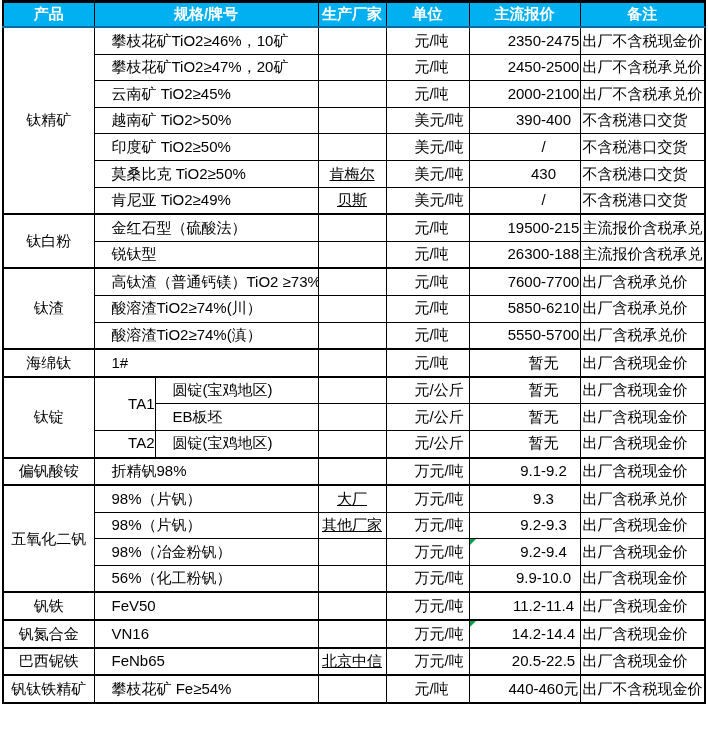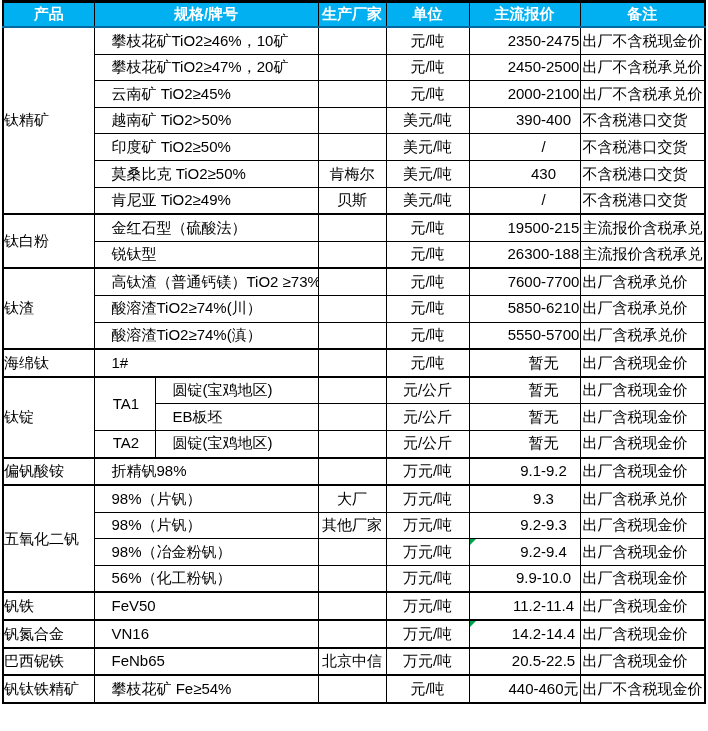--- a/index.html
+++ b/index.html
@@ -17,25 +17,25 @@
     border:1px solid #000; padding:0; overflow:hidden; white-space:nowrap;
     font-size:15px; line-height:1.1; vertical-align:middle;
   }
   thead th {
     background:var(--header-bg,#00B0F0); color:var(--header-fg,#ffffff);
     font-weight:bold; height:23px; text-align:center;
     border-top:3px solid #000; border-bottom:2px solid #0369a1;
   }
   tbody td { height:25.6px; background:#fff; }
   tr.section-start > td { border-top:2px solid #000; }
-  .c-product { }
-  .c-grade   { text-align:center; padding-left:3px; }
+  .c-product { text-align:center; }
+  .c-grade   { text-align:right; padding-left:3px; }
   .c-spec    { text-align:left; padding-left:17px; }
-  .c-maker   { text-align:center; }
-  .c-unit    { text-align:center; }
+  .c-maker   { text-align:center;text-decoration:underline; }
+  .c-unit    { text-align:left;padding-left:28px; }
   .c-price   { text-align:center; position:relative;padding-left:38px; }
   .c-note    { text-align:left; padding-left:2px;margin-left:20px; }
   .flag {
     position:absolute; top:0; left:0; width:0; height:0;
     border-top:6px solid var(--flag-green,#00A14B);
     border-right:6px solid transparent;
   }
 </style>
 </head>
 <body>

